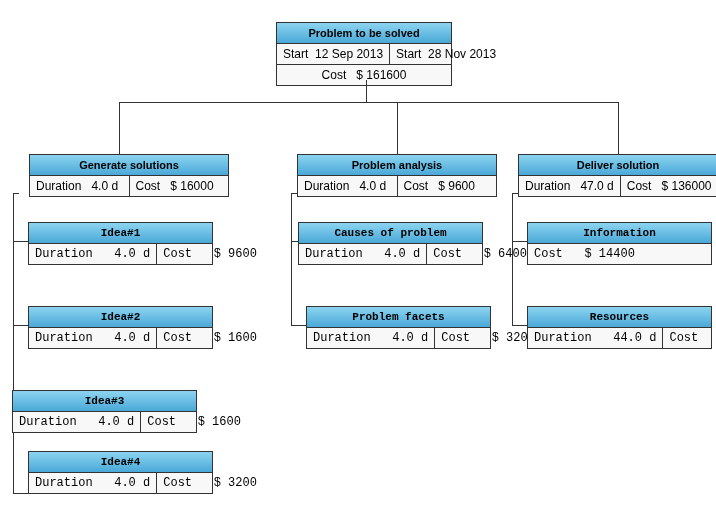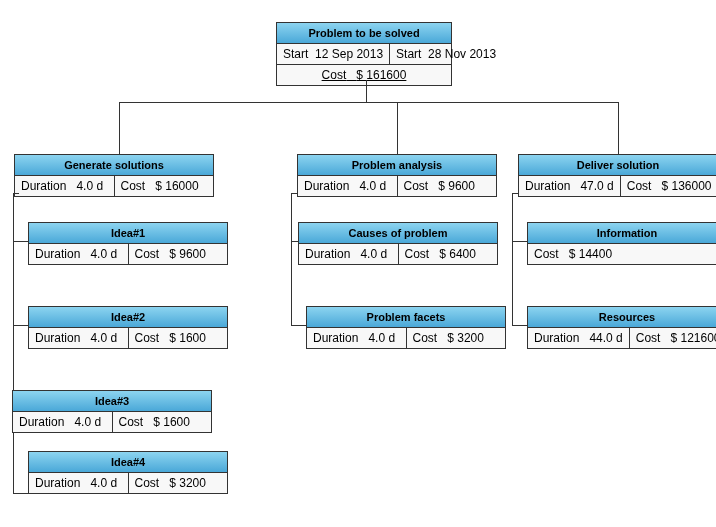--- a/index.html
+++ b/index.html
@@ -38,29 +38,28 @@
     padding: 3px 6px;
     border-right: 1px solid #333;
     flex: 1;
     white-space: nowrap;
   }
   .node-cell:last-child { border-right: none; }
   .node-cell-full {
     padding: 3px 6px;
     text-align: center;
     flex: 1;
-    text-decoration: underline;
   }
   .connector {
     position: absolute;
     background: #333;
   }
   .root-node { width: 176px; }
   .branch-node { width: 200px; }
-  .child-node { width: 200px; }
+  .child-node { width: 185px; font-family: Liberation Mono, monospace; }
 </style>
 </head>
 <body>
 
 <div class="node root-node" style="left:276px; top:22px;">
   <div class="node-header">Problem to be solved</div>
   <div class="node-row">
     <div class="node-cell">
       <span>Start</span>&nbsp;
       <span>12 Sep 2013</span>
@@ -77,21 +76,21 @@
     </div>
   </div>
 </div>
 
 <div class="connector" style="left:366px; top:80px; width:1px; height:22px;"></div>
 <div class="connector" style="left:119px; top:102px; width:500px; height:1px;"></div>
 <div class="connector" style="left:119px; top:102px; width:1px; height:52px;"></div>
 <div class="connector" style="left:397px; top:102px; width:1px; height:52px;"></div>
 <div class="connector" style="left:618px; top:102px; width:1px; height:52px;"></div>
 
-<div class="node branch-node" style="left:14px; top:154px;">
+<div class="node branch-node" style="left:29px; top:154px;">
   <div class="node-header">Generate solutions</div>
   <div class="node-row">
     <div class="node-cell">
       <span>Duration</span>&nbsp;&nbsp;
       <span>4.0 d</span>
     </div>
     <div class="node-cell">
       <span>Cost</span>&nbsp;&nbsp;
       <span>$ 16000</span>
     </div>

